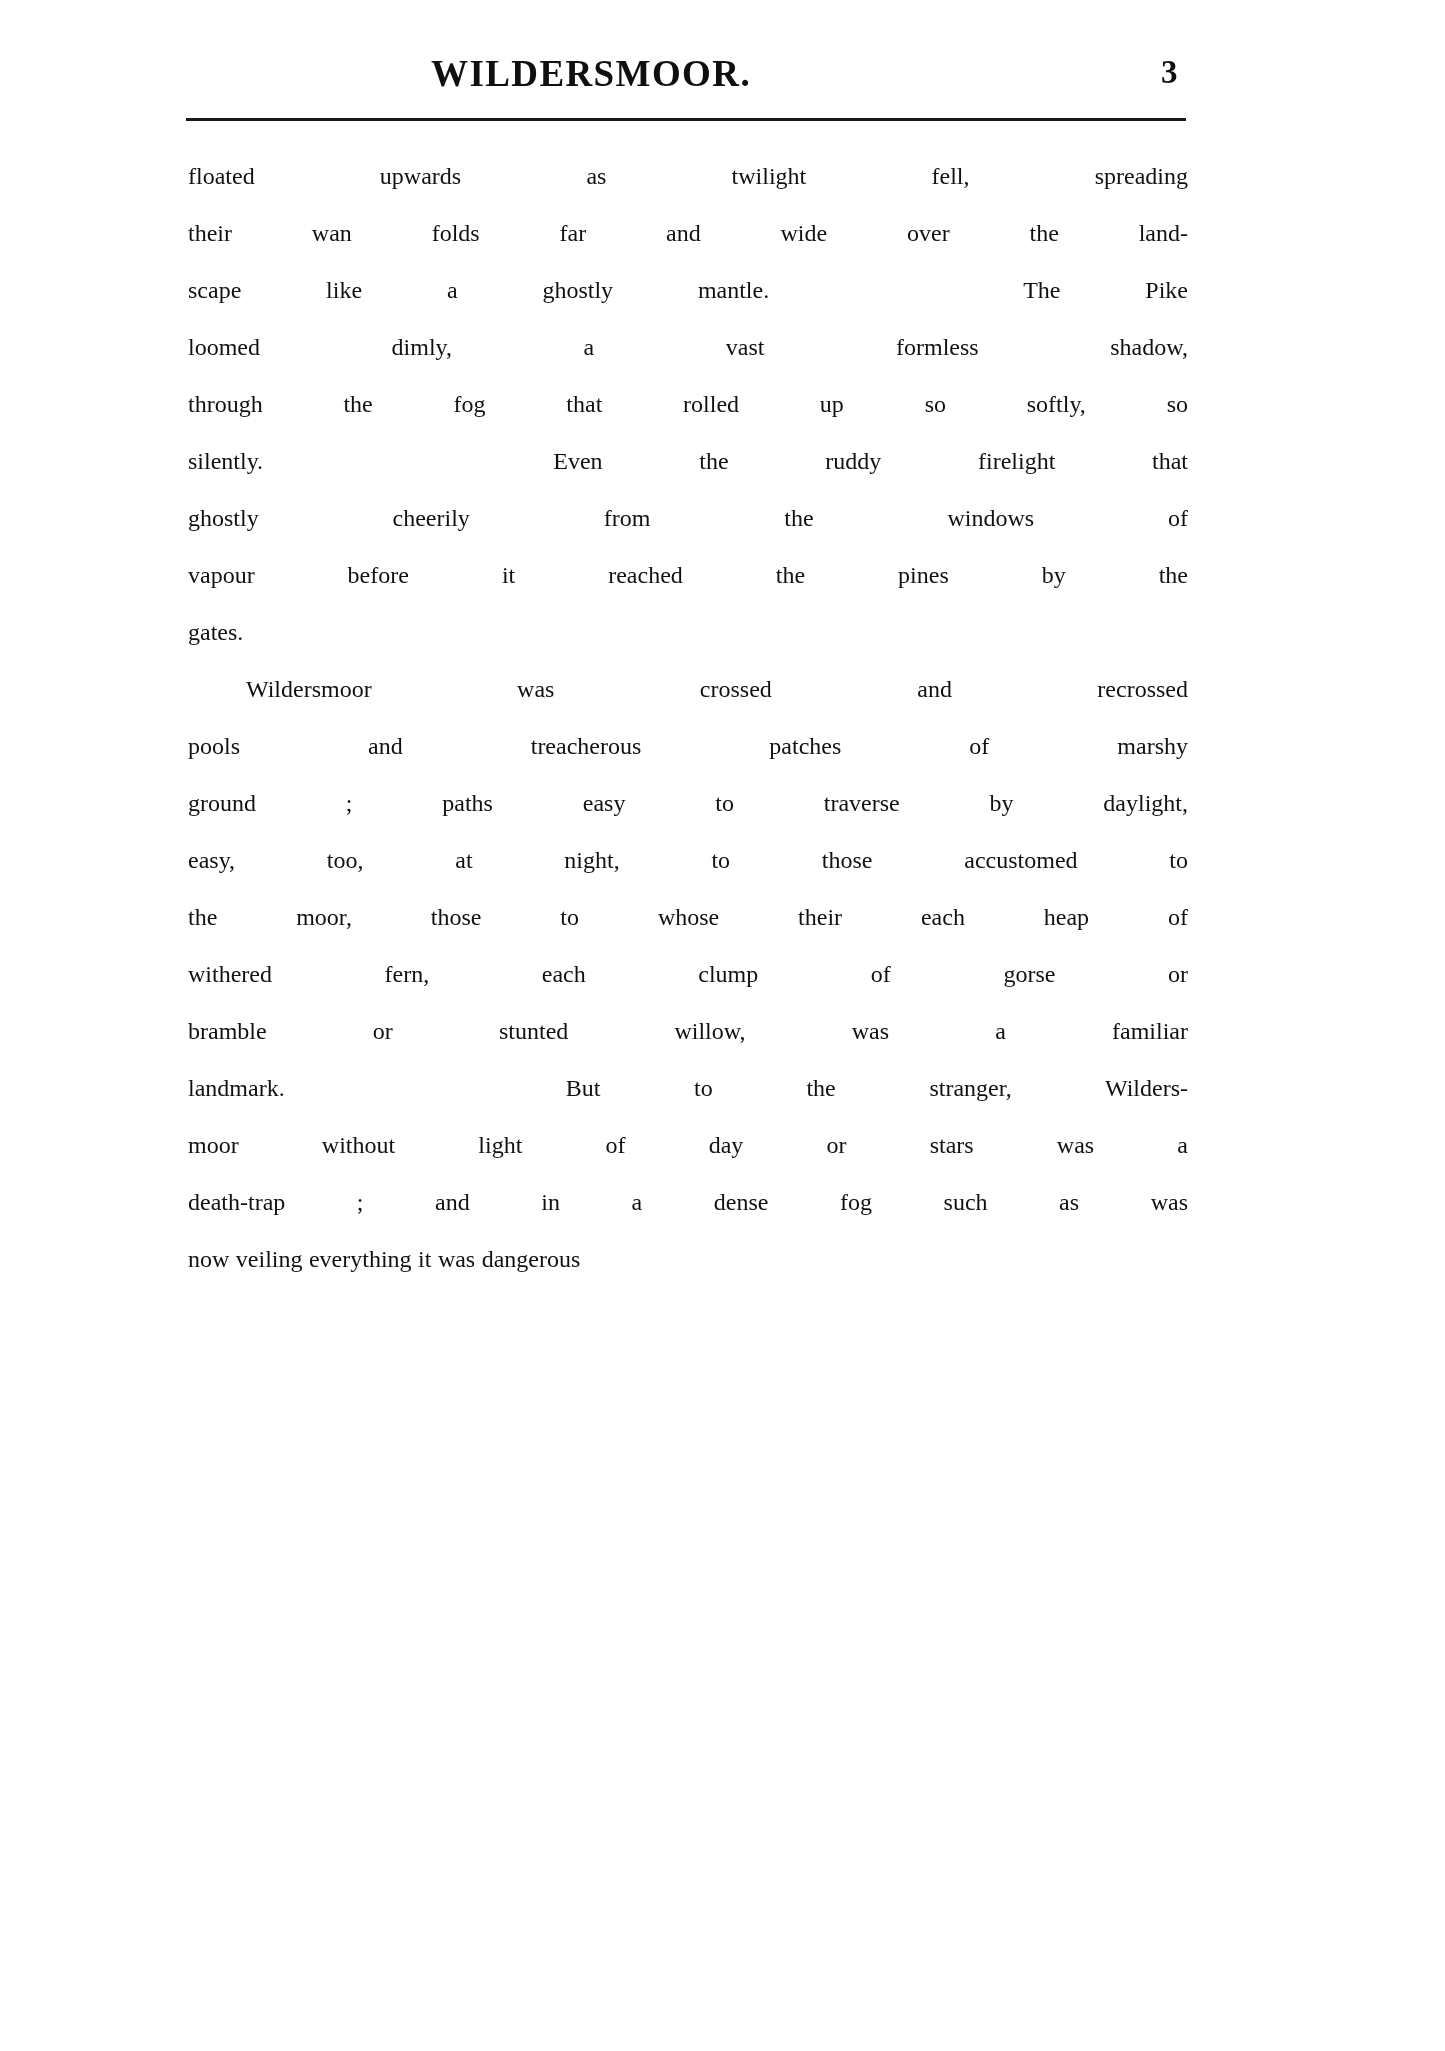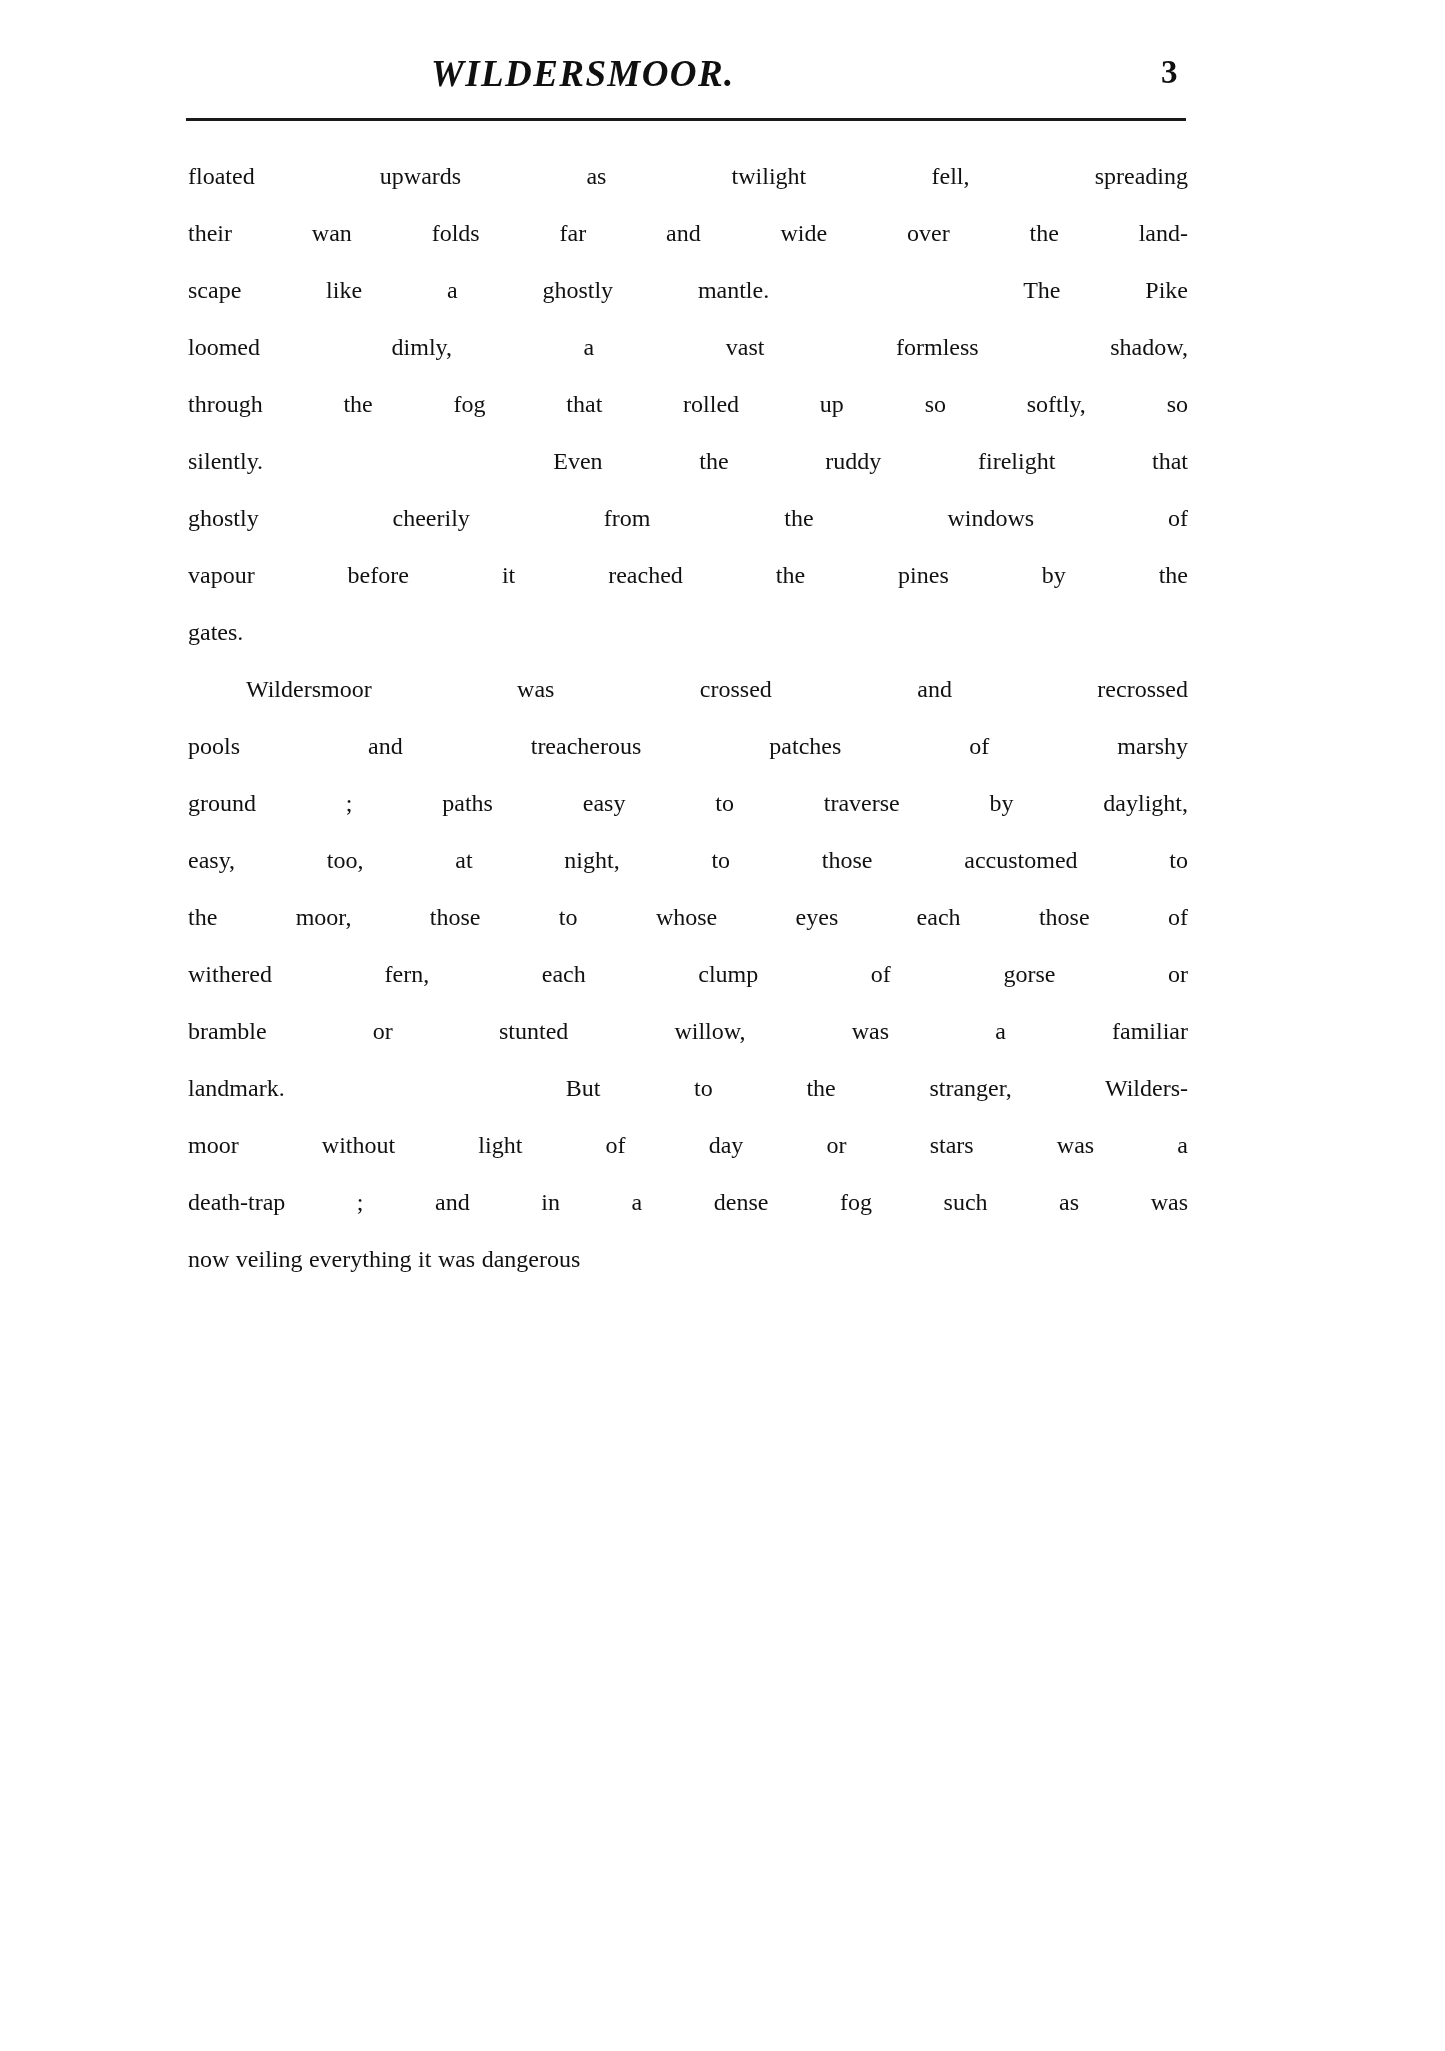--- a/index.html
+++ b/index.html
@@ -24,21 +24,20 @@
     position: absolute;
     left: 186px;
     top: 52px;
     width: 1000px;
     height: 62px;
   }
   .header-title {
     position: absolute;
     left: 245px;
     top: 0;
-    font-style: italic;
     font-weight: 700;
     font-size: 37px;
     letter-spacing: 1.4px;
     color: #101010;
     white-space: nowrap;
   }
   .page-number {
     position: absolute;
     left: 975px;
     top: 2px;
@@ -110,21 +109,21 @@
         <span class="ln">silently.   Even the ruddy firelight that</span>
         <span class="ln">ghostly cheerily from the windows of</span>
         <span class="ln">vapour before it reached the pines by the</span>
         <span class="ln last">gates.</span>
       </p>
     <p class="para" id="para-1">
         <span class="ln ind">Wildersmoor was crossed and recrossed</span>
         <span class="ln">pools and treacherous patches of marshy</span>
         <span class="ln">ground ; paths easy to traverse by daylight,</span>
         <span class="ln">easy, too, at night, to those accustomed to</span>
-        <span class="ln">the moor, those to whose eyes each those of</span>
+        <span class="ln">the moor, those to whose their each heap of</span>
         <span class="ln">withered fern, each clump of gorse or</span>
         <span class="ln">bramble or stunted willow, was a familiar</span>
         <span class="ln">landmark.   But to the stranger, Wilders-</span>
         <span class="ln">moor without light of day or stars was a</span>
         <span class="ln">death-trap ; and in a dense fog such as was</span>
         <span class="ln last">now veiling everything it was dangerous</span>
       </p>
   </div>
 
 </div>

